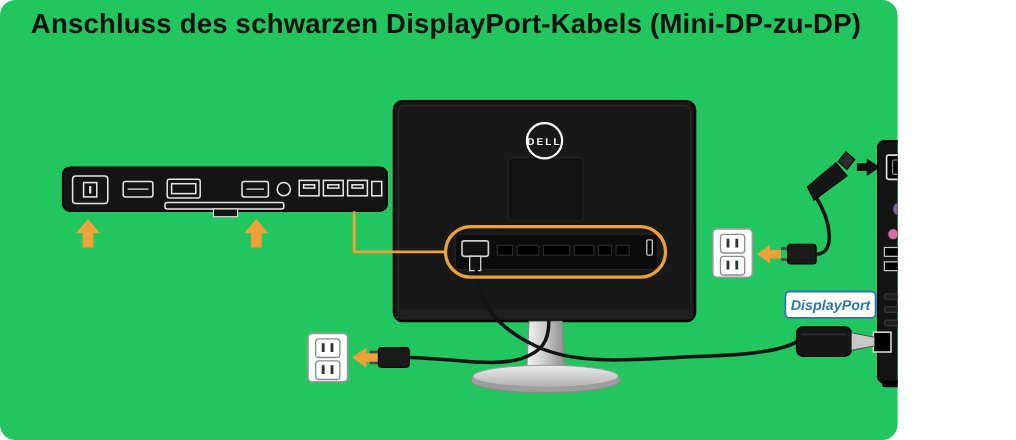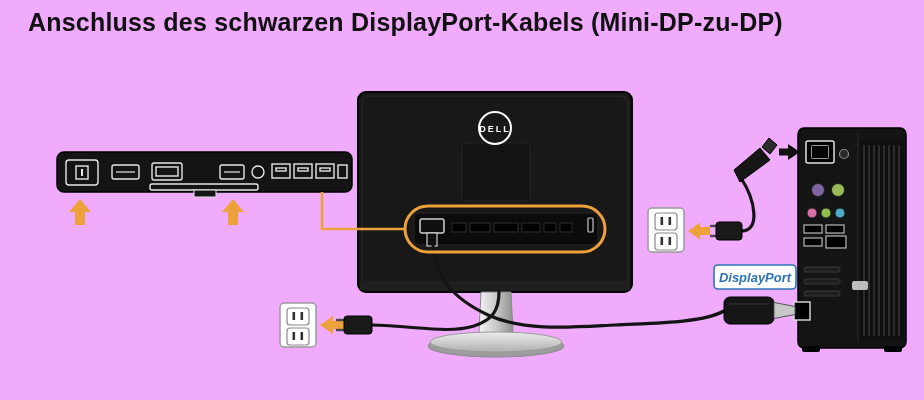--- a/index.html
+++ b/index.html
@@ -3,24 +3,25 @@
 <meta charset="utf-8">
 <style>
   html, body {
     margin: 0;
     padding: 0;
     background: #ffffff;
     font-family: "Liberation Sans", sans-serif;
   }
   .page {
     position: relative;
-    width: 924px;
+    width: 816px;
     height: 400px;
-    background: #f0abfc;
+    background: #22c55e;
     overflow: hidden;
+    border-radius: 14px;
   }
   .page-title {
     position: absolute;
     left: 28px;
     top: 8px;
     margin: 0;
     font-size: 25px;
     font-weight: 700;
     color: #111111;
     letter-spacing: 0.2px;

